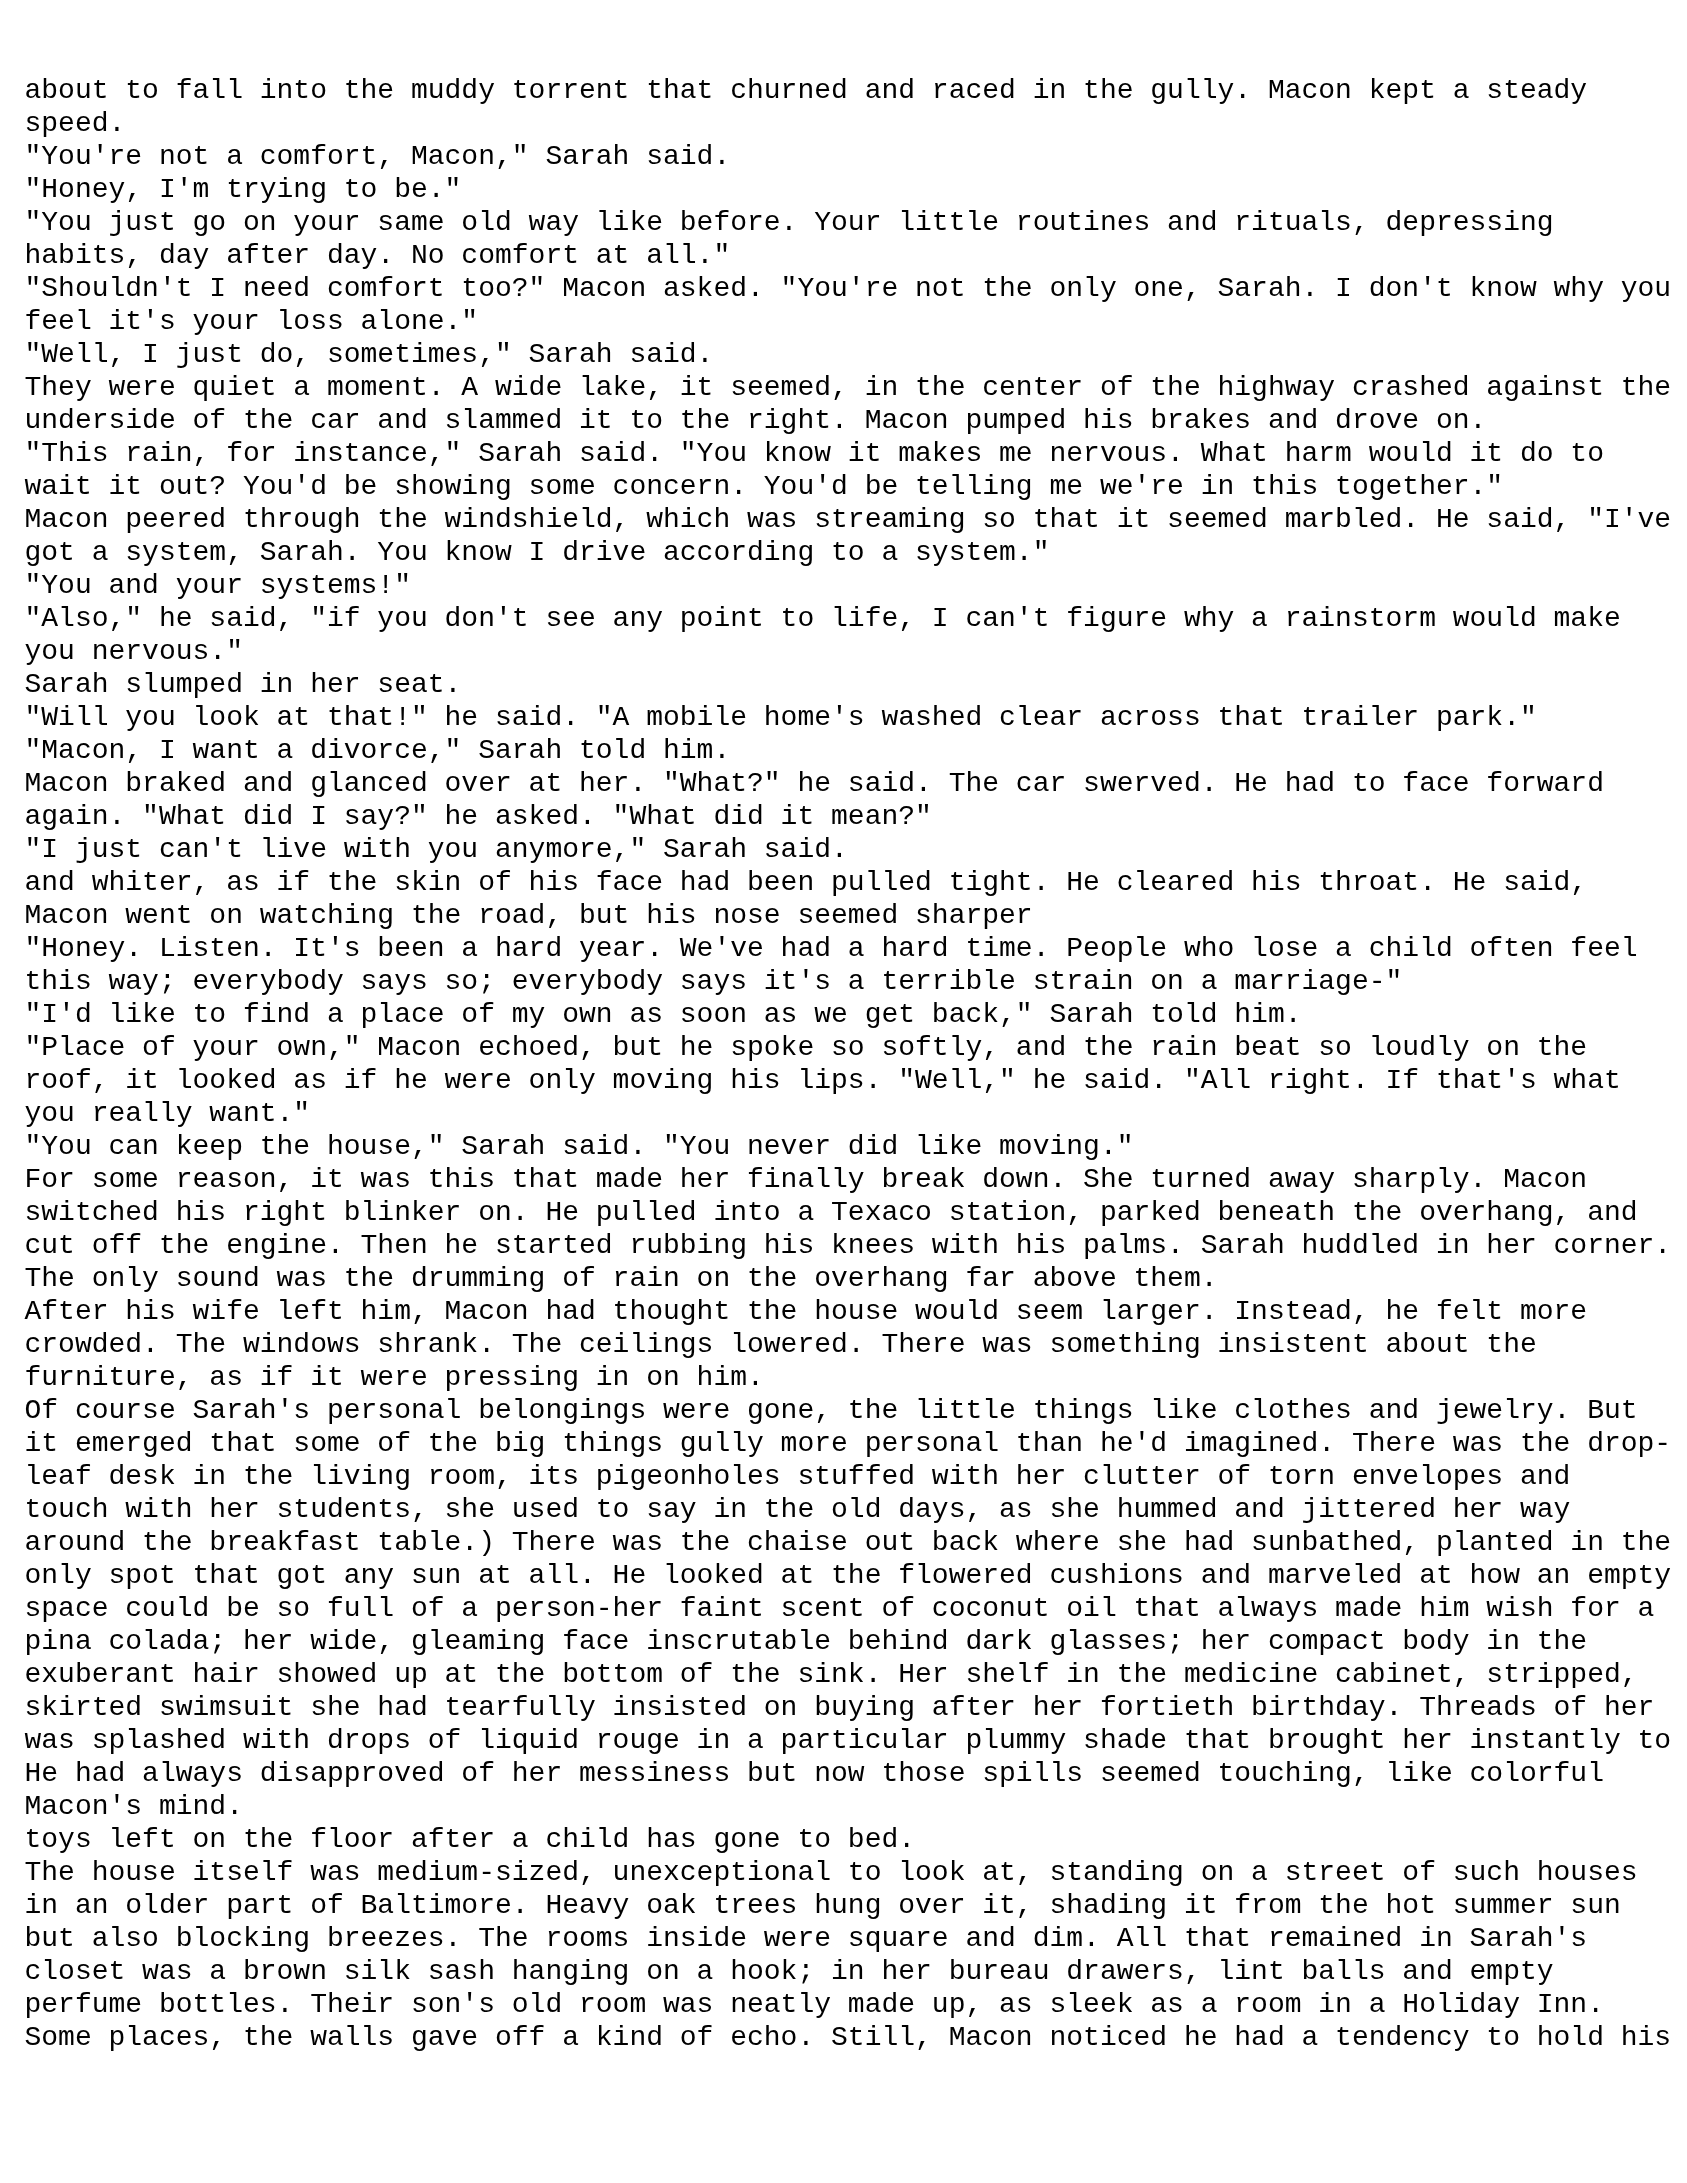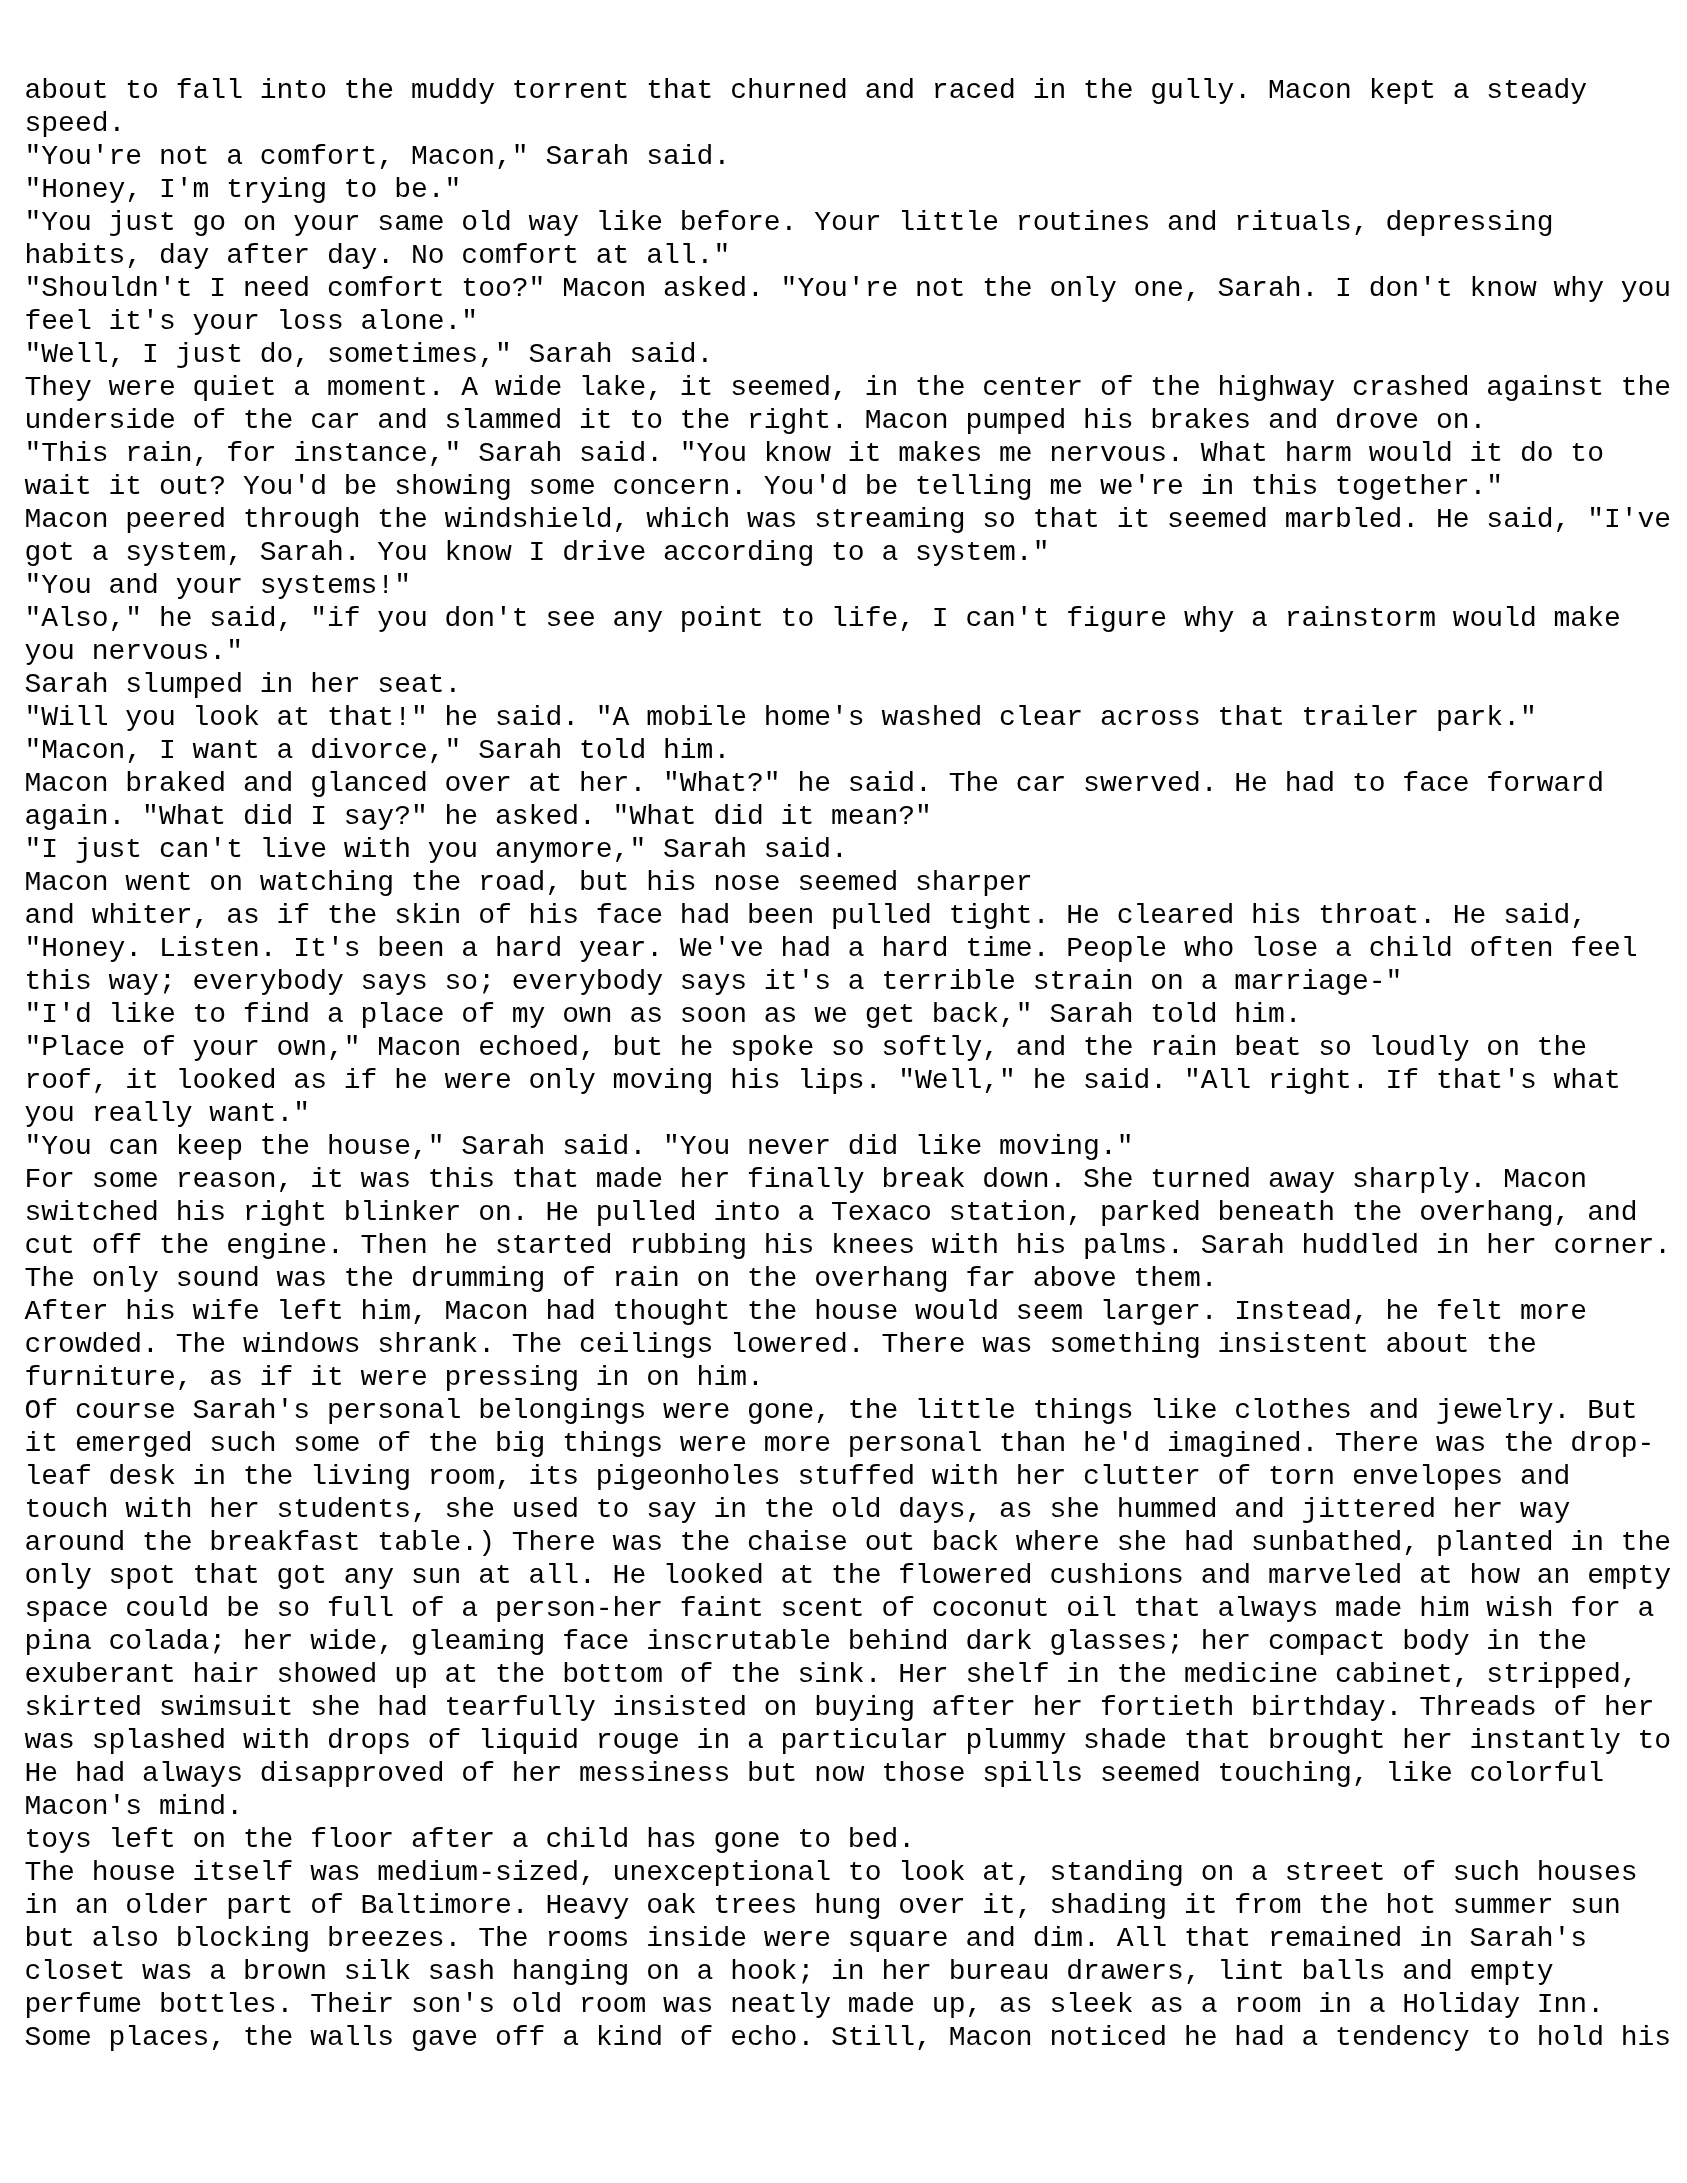--- a/index.html
+++ b/index.html
@@ -56,38 +56,38 @@
       <div class="line">got a system, Sarah. You know I drive according to a system."</div>
       <div class="line">"You and your systems!"</div>
       <div class="line">"Also," he said, "if you don't see any point to life, I can't figure why a rainstorm would make</div>
       <div class="line">you nervous."</div>
       <div class="line">Sarah slumped in her seat.</div>
       <div class="line">"Will you look at that!" he said. "A mobile home's washed clear across that trailer park."</div>
       <div class="line">"Macon, I want a divorce," Sarah told him.</div>
       <div class="line">Macon braked and glanced over at her. "What?" he said. The car swerved. He had to face forward</div>
       <div class="line">again. "What did I say?" he asked. "What did it mean?"</div>
       <div class="line">"I just can't live with you anymore," Sarah said.</div>
+      <div class="line">and whiter, as if the skin of his face had been pulled tight. He cleared his throat. He said,</div>
       <div class="line">Macon went on watching the road, but his nose seemed sharper</div>
-      <div class="line">and whiter, as if the skin of his face had been pulled tight. He cleared his throat. He said,</div>
       <div class="line">"Honey. Listen. It's been a hard year. We've had a hard time. People who lose a child often feel</div>
       <div class="line">this way; everybody says so; everybody says it's a terrible strain on a marriage-"</div>
       <div class="line">"I'd like to find a place of my own as soon as we get back," Sarah told him.</div>
       <div class="line">"Place of your own," Macon echoed, but he spoke so softly, and the rain beat so loudly on the</div>
       <div class="line">roof, it looked as if he were only moving his lips. "Well," he said. "All right. If that's what</div>
       <div class="line">you really want."</div>
       <div class="line">"You can keep the house," Sarah said. "You never did like moving."</div>
       <div class="line">For some reason, it was this that made her finally break down. She turned away sharply. Macon</div>
       <div class="line">switched his right blinker on. He pulled into a Texaco station, parked beneath the overhang, and</div>
       <div class="line">cut off the engine. Then he started rubbing his knees with his palms. Sarah huddled in her corner.</div>
       <div class="line">The only sound was the drumming of rain on the overhang far above them.</div>
       <div class="line">After his wife left him, Macon had thought the house would seem larger. Instead, he felt more</div>
       <div class="line">crowded. The windows shrank. The ceilings lowered. There was something insistent about the</div>
       <div class="line">furniture, as if it were pressing in on him.</div>
       <div class="line">Of course Sarah's personal belongings were gone, the little things like clothes and jewelry. But</div>
-      <div class="line">it emerged such some of the big things were more personal than he'd imagined. There was the drop-</div>
+      <div class="line">it emerged that some of the big things gully more personal than he'd imagined. There was the drop-</div>
       <div class="line">leaf desk in the living room, its pigeonholes stuffed with her clutter of torn envelopes and</div>
       <div class="line">touch with her students, she used to say in the old days, as she hummed and jittered her way</div>
       <div class="line">around the breakfast table.) There was the chaise out back where she had sunbathed, planted in the</div>
       <div class="line">only spot that got any sun at all. He looked at the flowered cushions and marveled at how an empty</div>
       <div class="line">space could be so full of a person-her faint scent of coconut oil that always made him wish for a</div>
       <div class="line">pina colada; her wide, gleaming face inscrutable behind dark glasses; her compact body in the</div>
       <div class="line">exuberant hair showed up at the bottom of the sink. Her shelf in the medicine cabinet, stripped,</div>
       <div class="line">skirted swimsuit she had tearfully insisted on buying after her fortieth birthday. Threads of her</div>
       <div class="line">was splashed with drops of liquid rouge in a particular plummy shade that brought her instantly to</div>
       <div class="line">He had always disapproved of her messiness but now those spills seemed touching, like colorful</div>

